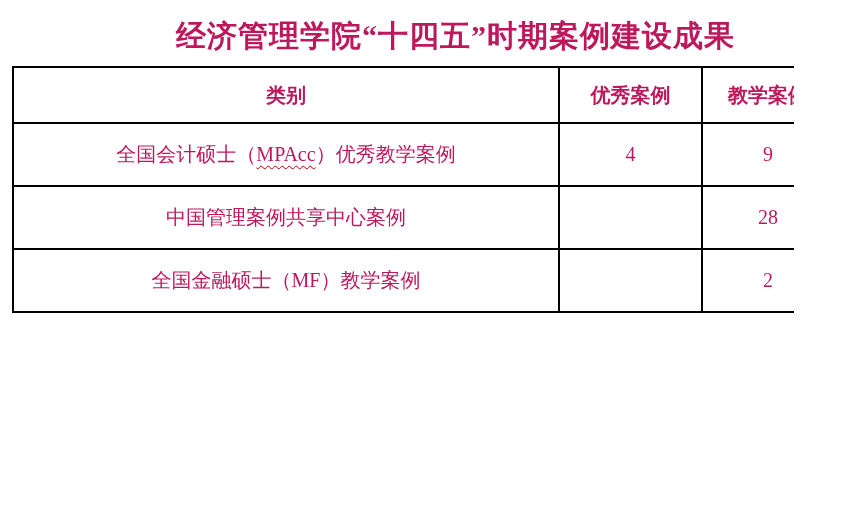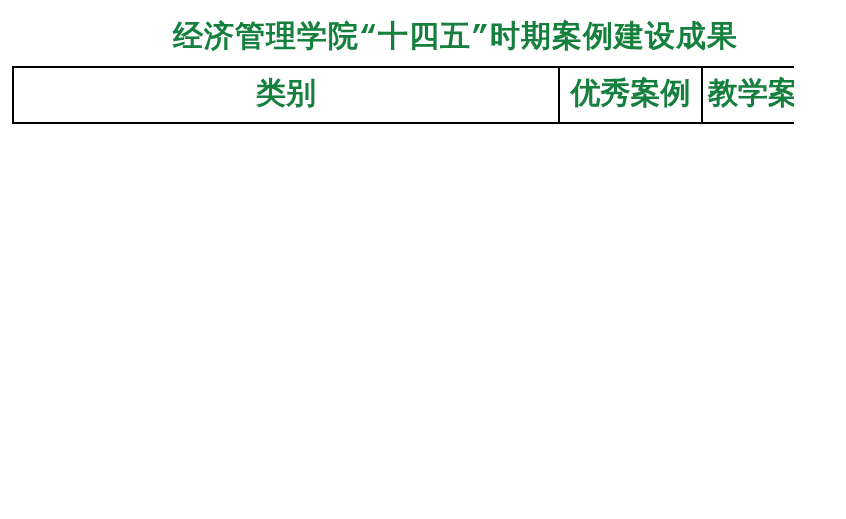--- a/index.html
+++ b/index.html
@@ -2,22 +2,22 @@
 <html><head>
 <meta charset="utf-8">
 <style>
   * { margin: 0; padding: 0; box-sizing: border-box; }
   html, body { background: #ffffff; }
   .page {
     position: relative;
     width: 794px;
     height: 519px;
     background: #ffffff;
-    color: #15803d;
-    font-family: Liberation Mono, monospace;
+    color: #be185d;
+    font-family: Liberation Serif, serif;
     overflow: hidden;
   }
   .doc-title {
     position: absolute;
     top: 16px;
     left: 45px;
     width: 821px;
     text-align: center;
     font-weight: bold;
     font-size: 30px;
@@ -32,21 +32,21 @@
     border-collapse: collapse;
     table-layout: fixed;
   }
   .cases col.c1 { width: 546px; }
   .cases col.c2 { width: 143px; }
   .cases col.c3 { width: 132px; }
   .cases th, .cases td {
     border: 2px solid #000000;
     text-align: center;
     vertical-align: middle;
-    font-size: 30px;
+    font-size: 20px;
     line-height: 1.15;
     padding: 0 4px;
     overflow: hidden;
     white-space: nowrap;
   }
   .cases thead th { height: 56px; font-weight: bold; }
   .cases tbody td { height: 63px; font-weight: normal; }
   .spellcheck {
     text-decoration: underline;
     text-decoration-style: wavy;
@@ -70,16 +70,31 @@
       <col class="c3">
     </colgroup>
     <thead>
       <tr>
         <th>类别</th>
         <th>优秀案例</th>
         <th>教学案例</th>
       </tr>
     </thead>
     <tbody>
+      <tr>
+        <td><span>全国会计硕士（</span><span class="spellcheck">MPAcc</span><span>）优秀教学案例</span></td>
+        <td>4</td>
+        <td>9</td>
+      </tr>
+      <tr>
+        <td>中国管理案例共享中心案例</td>
+        <td></td>
+        <td>28</td>
+      </tr>
+      <tr>
+        <td>全国金融硕士（MF）教学案例</td>
+        <td></td>
+        <td>2</td>
+      </tr>
     </tbody>
   </table>
 
 </div>
 
 </body></html>

